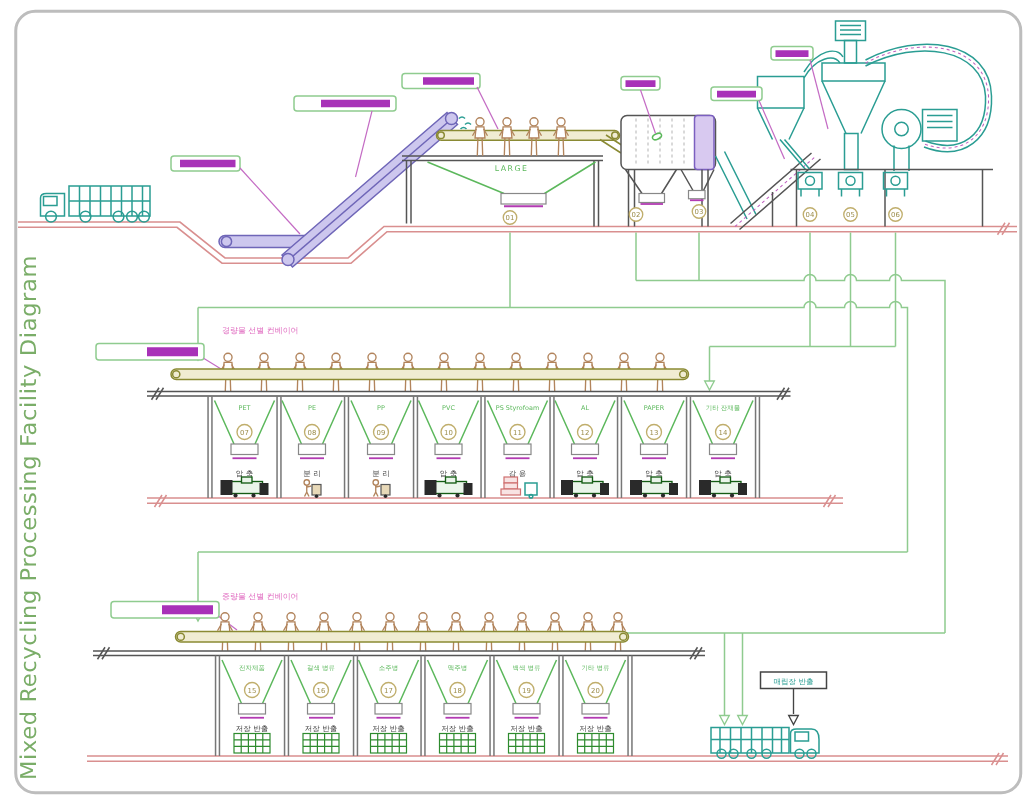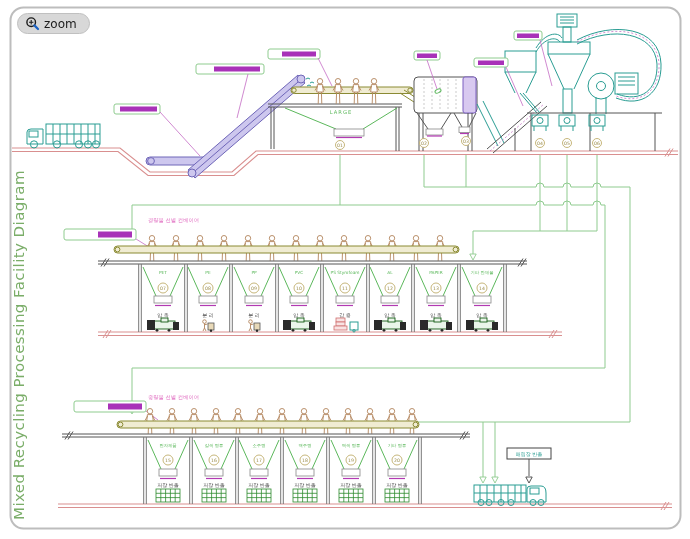--- a/index.html
+++ b/index.html
@@ -44,30 +44,20 @@
   .trucklbl{stroke:#444;fill:#fff;stroke-width:1}
   .trucklbltext{font-size:5px;fill:#2a9d93;text-anchor:middle}
   .largetext{font-size:5.2px;fill:#5cb85c;text-anchor:middle;letter-spacing:1px}
   .titletext{font-size:14.5px;fill:#7aad68;letter-spacing:.4px}
 </style>
 </head>
 <body>
 
 <div class="stage">
 
-  <button class="zoom-btn">
-    <span style="display:inline-flex">
-      <svg width="15" height="15" style="position:static">
-        <circle cx="6.2" cy="6.2" r="4.3" fill="none" stroke="#1c1c1c" stroke-width="1.4"></circle>
-        <path d="M4,6.2 H8.4 M6.2,4 V8.4" stroke="#1c1c1c" stroke-width="1.1"></path>
-        <path d="M9.4,9.4 L13,13" stroke="#1b62c4" stroke-width="2.2" stroke-linecap="round"></path>
-      </svg>
-    </span>
-    <span>zoom</span>
-  </button>
 
   <svg width="690" height="539" viewBox="0 0 690 539">
     <defs>
       <g id="worker">
         <circle class="worker" cx="6" cy="3.2" r="2.7"></circle>
         <path class="worker" d="M3.4,6.6 h5.2 l0.7,7.4 h-6.6 z"></path>
         <path class="wline" d="M3.6,8 L1,12.5 M8.4,8 L11,12.5"></path>
         <path class="wline" d="M4.6,14 L4.2,25.8 M7.4,14 L7.8,25.8"></path>
       </g>
       <g id="baler">

